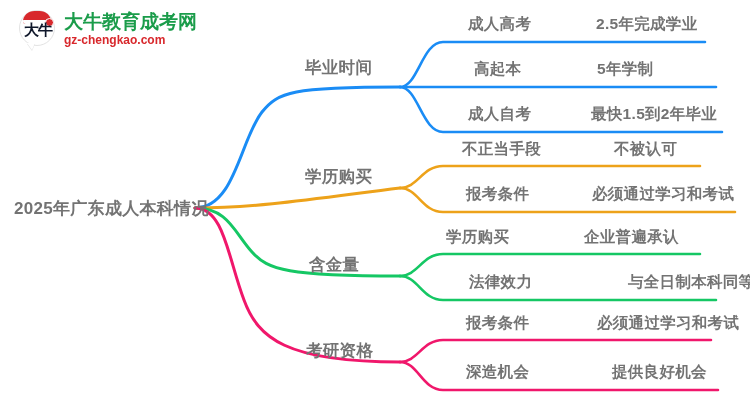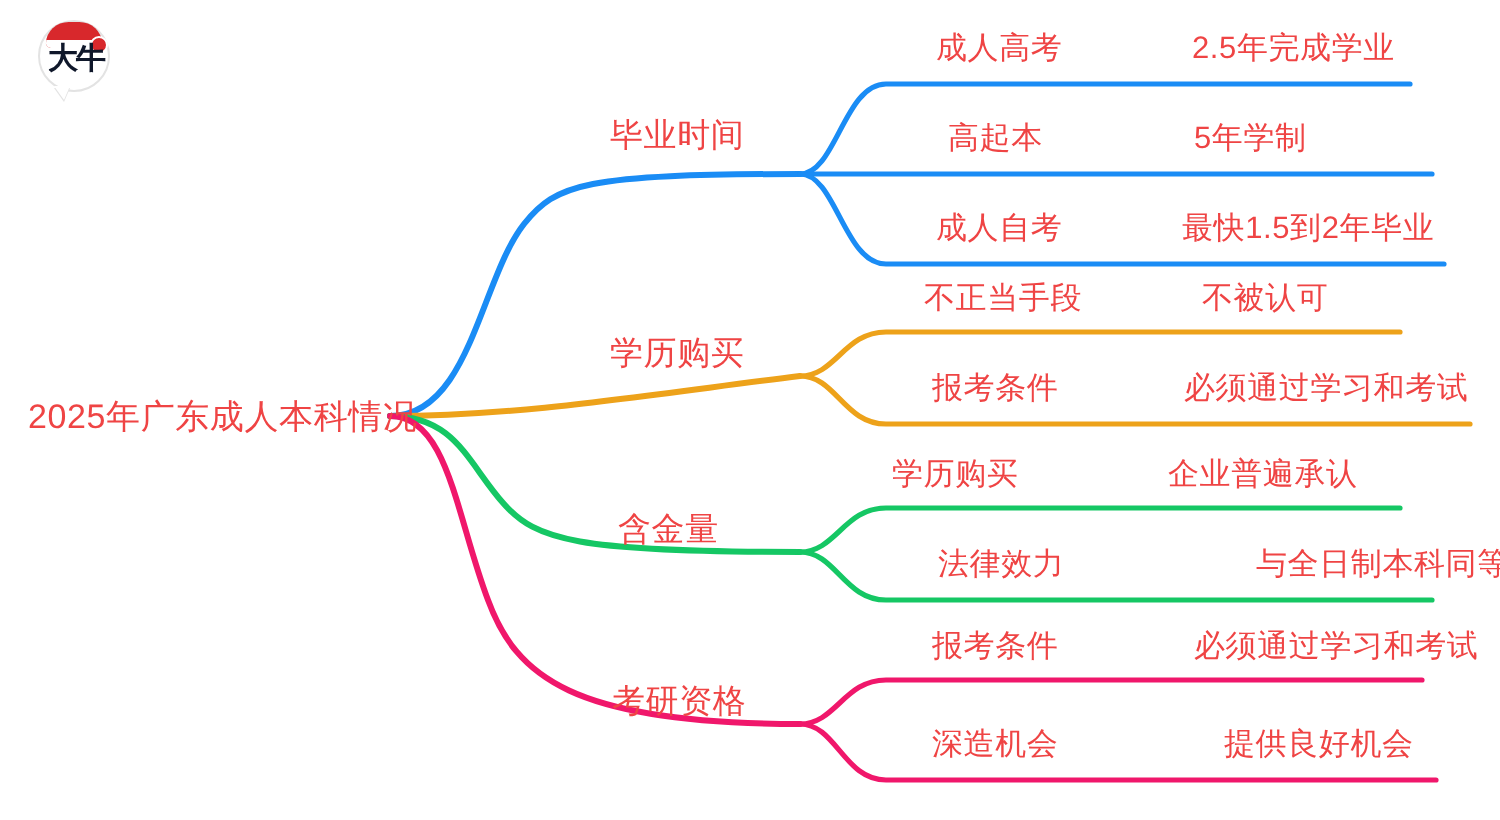--- a/index.html
+++ b/index.html
@@ -122,22 +122,23 @@
     font-size: 12px;
     font-weight: bold;
     color: #d8282c;
     letter-spacing: 0px;
     white-space: nowrap;
   }
 
   
   .node-text {
     position: absolute;
-    color: #ef4444;
+    color: #737373;
     white-space: nowrap;
+    font-weight: bold;
   }
   .root-label {
     font-size: 17px;
     left: 14px;
     top: 197px;
     letter-spacing: 0.3px;
   }
   .lvl2-label {
     font-size: 16.5px;
     letter-spacing: 0.3px;
@@ -184,40 +185,44 @@
 
 <div class="logo-wrap">
   <div class="logo-mark">
     <div class="logo-bubble"></div>
     <div class="logo-cap">
       <div class="logo-cap-band"></div>
     </div>
     <div class="logo-pom"></div>
     <div class="logo-cn">大牛</div>
   </div>
+  <div class="logo-text">
+    <div class="logo-title">大牛教育成考网</div>
+    <div class="logo-url">gz-chengkao.com</div>
+  </div>
 </div>
 
 <div class="node-text root-label">2025年广东成人本科情况</div>
 
 <div class="node-text lvl2-label" style="left:305px; top:57px;">毕业时间</div>
 <div class="node-text lvl2-label" style="left:305px; top:166px;">学历购买</div>
 <div class="node-text lvl2-label" style="left:309px; top:254px;">含金量</div>
 <div class="node-text lvl2-label" style="left:306px; top:340px;">考研资格</div>
 
 <div class="node-text lvl3-label" style="left:468px; top:14px;">成人高考</div>
 <div class="node-text lvl3-label" style="left:596px; top:14px;">2.5年完成学业</div>
 
 <div class="node-text lvl3-label" style="left:474px; top:59px;">高起本</div>
 <div class="node-text lvl3-label" style="left:597px; top:59px;">5年学制</div>
 
 <div class="node-text lvl3-label" style="left:468px; top:104px;">成人自考</div>
 <div class="node-text lvl3-label" style="left:591px; top:104px;">最快1.5到2年毕业</div>
 
 <div class="node-text lvl3-label" style="left:462px; top:139px;">不正当手段</div>
-<div class="node-text lvl3-label" style="left:601px; top:139px;text-align:center;">不被认可</div>
+<div class="node-text lvl3-label" style="left:614px; top:139px;text-align:center;">不被认可</div>
 
 <div class="node-text lvl3-label" style="left:466px; top:184px;">报考条件</div>
 <div class="node-text lvl3-label" style="left:592px; top:184px;">必须通过学习和考试</div>
 
 <div class="node-text lvl3-label" style="left:446px; top:227px;">学历购买</div>
 <div class="node-text lvl3-label" style="left:584px; top:227px;">企业普遍承认</div>
 
 <div class="node-text lvl3-label" style="left:448px; top:272px;margin-left:21px;">法律效力</div>
 <div class="node-text lvl3-label" style="left:583px; top:272px;margin-left:45px;">与全日制本科同等</div>
 

